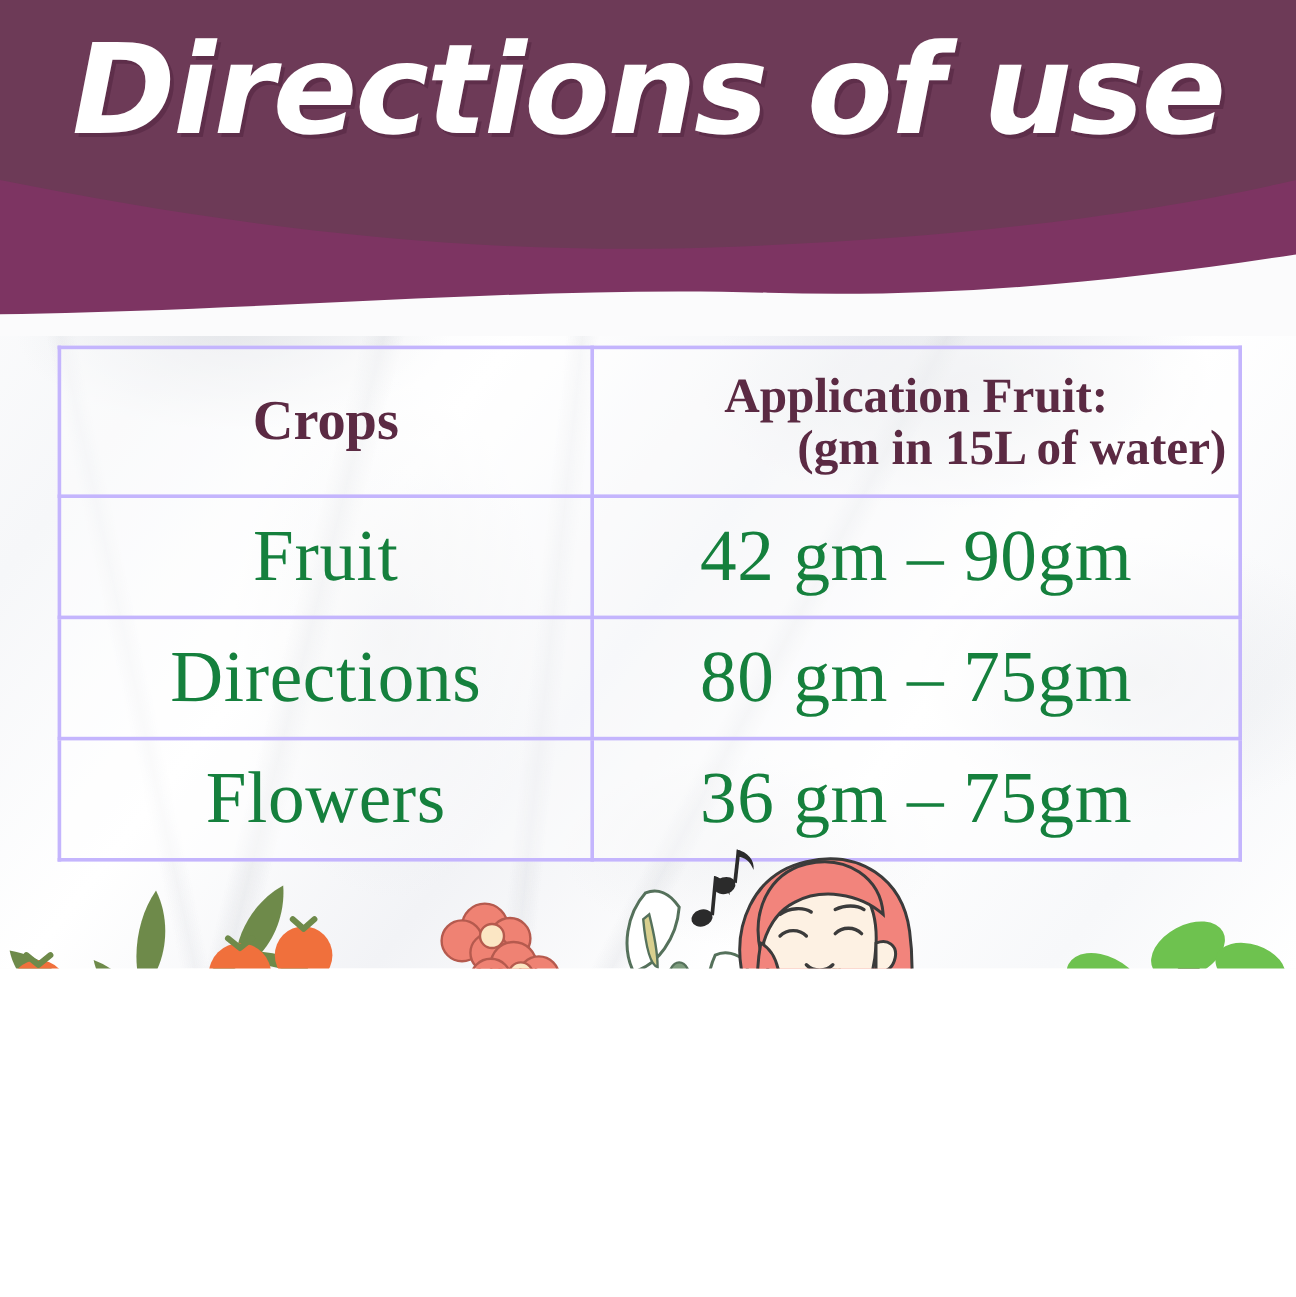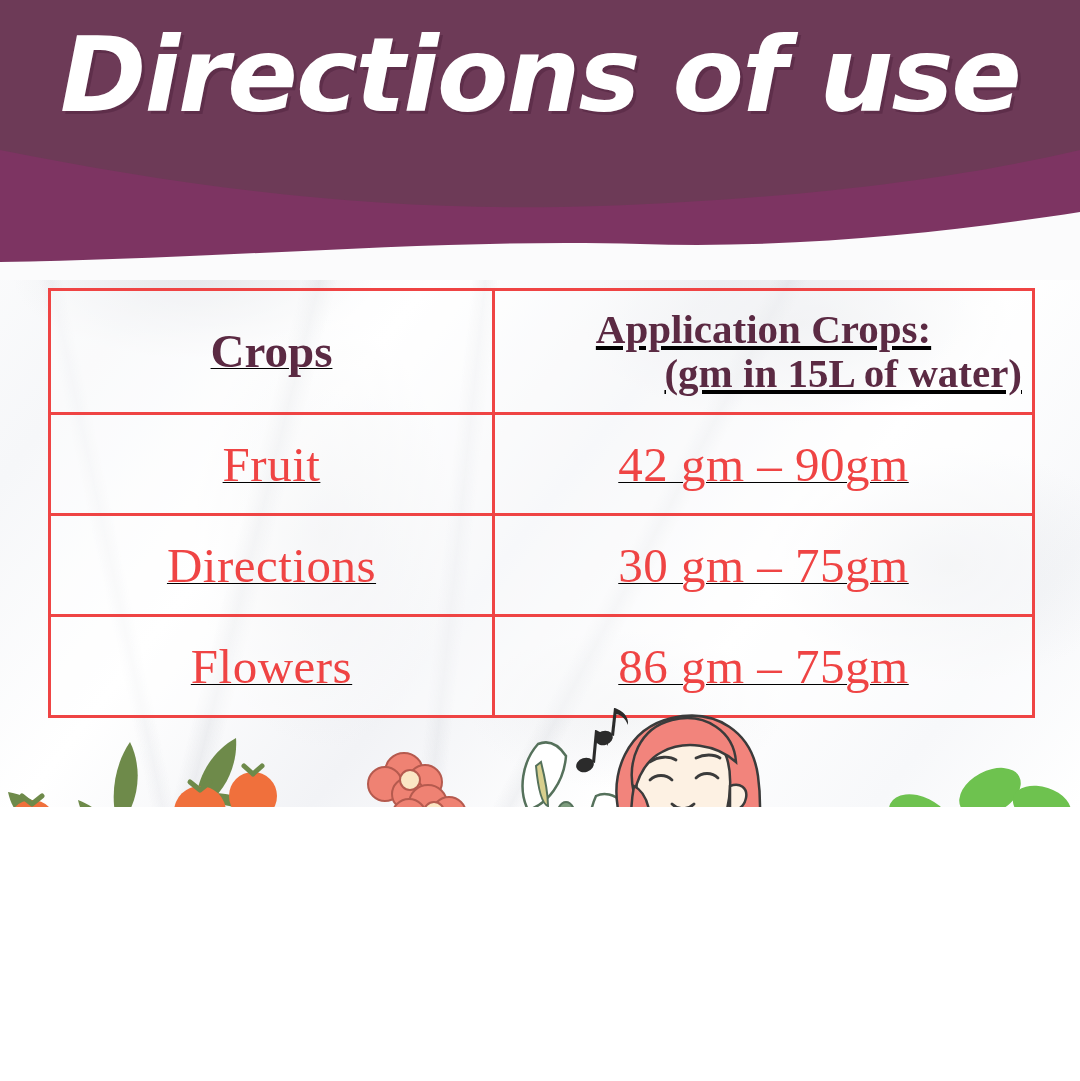--- a/index.html
+++ b/index.html
@@ -81,25 +81,24 @@
     position: absolute;
     left: 48px;
     top: 288px;
     width: 984px;
     height: 428px;
     border-collapse: collapse;
     table-layout: fixed;
     background: rgba(255,255,255,.42);
   }
   .rate-table td {
-    border: 3px solid #ef4444;
+    border: 3px solid #c4b5fd;
     vertical-align: middle;
     text-align: center;
     padding: 0 10px;
-    text-decoration: underline;
   }
   .col-crop  { width: 444px; }
   .col-rate  { width: 540px; }
 
   .hdr-row td { height: 124px; }
   .body-row td { height: 101px; }
 
   .hdr-cell {
     font-family: "Liberation Serif", "DejaVu Serif", serif;
     font-weight: 700;
@@ -107,22 +106,22 @@
     line-height: 1.05;
   }
   .hdr-crops { font-size: 47px; }
   .hdr-rate  { font-size: 41px; }
   .hdr-rate .line1 { display: block; }
   .hdr-rate .line2 { display: block; text-align: right; }
 
   .cell {
     font-family: "Liberation Serif", "DejaVu Serif", serif;
     font-weight: 400;
-    color: #ef4444;
-    font-size: 49px;
+    color: #15803d;
+    font-size: 61px;
     letter-spacing: .5px;
   }
 
   
   .illustration {
     position: absolute;
     left: 0;
     top: 700px;
     width: 1080px;
     height: 381px;
@@ -154,50 +153,50 @@
       <col class="col-crop">
       <col class="col-rate">
     </colgroup>
     <tbody>
       <tr class="hdr-row">
         <td>
           <span class="hdr-cell hdr-crops">Crops</span>
         </td>
         <td>
           <span class="hdr-cell hdr-rate">
-            <span class="line1">Application Crops:</span>
+            <span class="line1">Application Fruit:</span>
             <span class="line2">(gm in 15L of water)</span>
           </span>
         </td>
       </tr>
 
       <tr class="body-row">
         <td>
           <span class="cell">Fruit</span>
         </td>
         <td>
           <span class="cell">42 gm – 90gm</span>
         </td>
       </tr>
 
       <tr class="body-row">
         <td>
           <span class="cell">Directions</span>
         </td>
         <td>
-          <span class="cell">30 gm – 75gm</span>
+          <span class="cell">80 gm – 75gm</span>
         </td>
       </tr>
 
       <tr class="body-row">
         <td>
           <span class="cell">Flowers</span>
         </td>
         <td>
-          <span class="cell">86 gm – 75gm</span>
+          <span class="cell">36 gm – 75gm</span>
         </td>
       </tr>
     </tbody>
   </table>
 
   <div class="illustration">
     <svg width="1080" height="381" viewBox="0 0 1080 381" xmlns="http://www.w3.org/2000/svg">
 
       <g>
 

